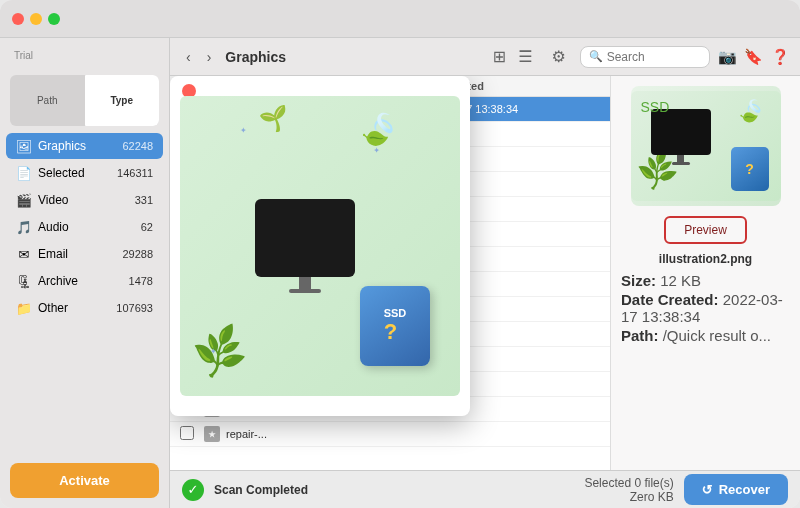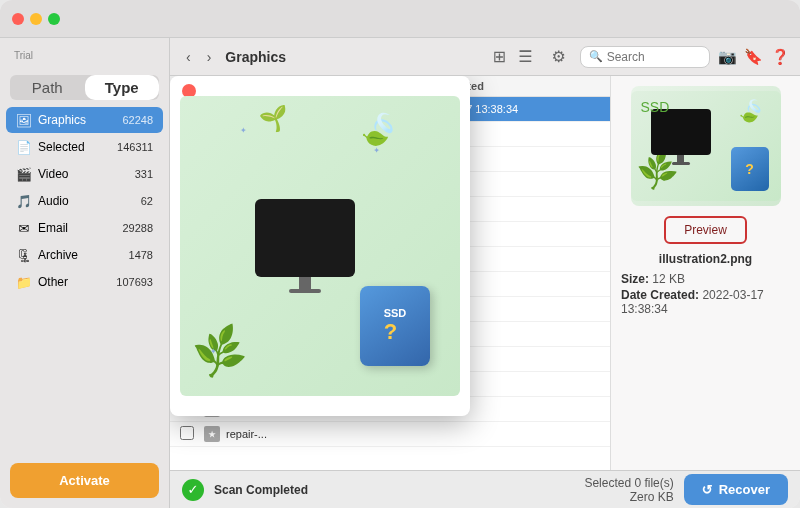--- a/index.html
+++ b/index.html
@@ -78,24 +78,24 @@
     .sidebar-tabs {
       display: flex;
       margin: 6px 10px;
       background: #d4d2d2;
       border-radius: 6px;
       overflow: hidden;
     }
     .sidebar-tab {
       flex: 1;
       text-align: center;
-      padding: 4px 0;
-      font-size: 15px;
-      cursor: pointer;
-      border-radius: 10px;
+      padding: 20px 0;
+      font-size: 10px;
+      cursor: pointer;
+      border-radius: 1px;
     }
     .sidebar-tab.active {
       background: white;
       color: #333;
       font-weight: 600;
     }
     .sidebar-tab.inactive {
       color: #555;
     }
     .sidebar-nav {
@@ -353,21 +353,21 @@
     }
     .file-info-name {
       font-size: 12px;
       font-weight: 600;
       color: #333;
       text-align: center;
       margin-bottom: 6px;
     }
     .file-info-row {
       width: 100%;
-      font-size: 12px;
+      font-size: 15px;
       color: #555;
       margin-bottom: 2px;
     }
     .file-info-label {
       font-weight: 600;
       color: #333;
     }
 
     
     .status-bar {
@@ -831,20 +831,24 @@
           <div class="file-info-name">illustration2.png</div>
 
           <div class="file-info-row">
             <span class="file-info-label">Size:</span>
             <span>12 KB</span>
           </div>
           <div class="file-info-row">
             <span class="file-info-label">Date Created:</span>
             <span>2022-03-17 13:38:34</span>
           </div>
+          <div class="file-info-row">
+            <span class="file-info-label">Path:</span>
+            <span>/Quick result o...</span>
+          </div>
         </div>
 
         <div class="preview-overlay">
           <button class="overlay-close"></button>
           <div class="overlay-image">
 
             <span class="large-leaf-left">🌿</span>
             <span class="large-leaf-right">🍃</span>
             <span class="large-leaf-top">🌱</span>
 

